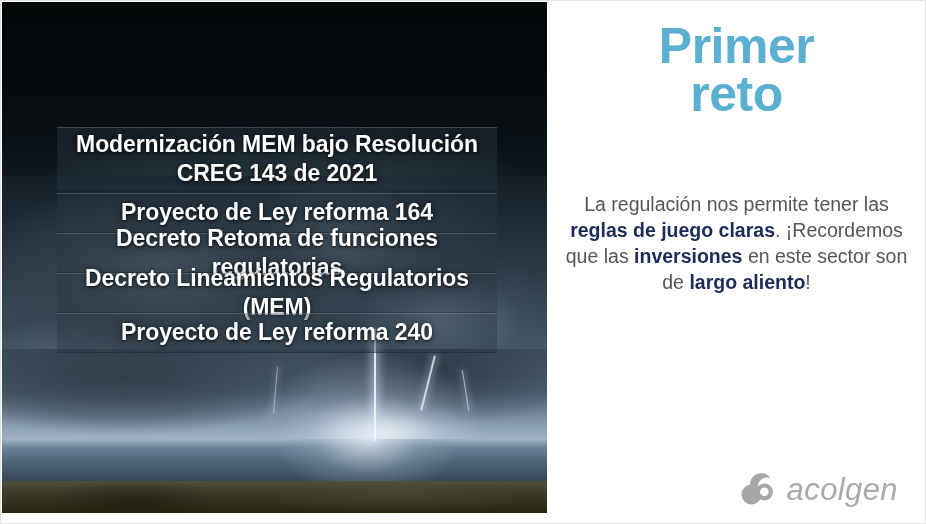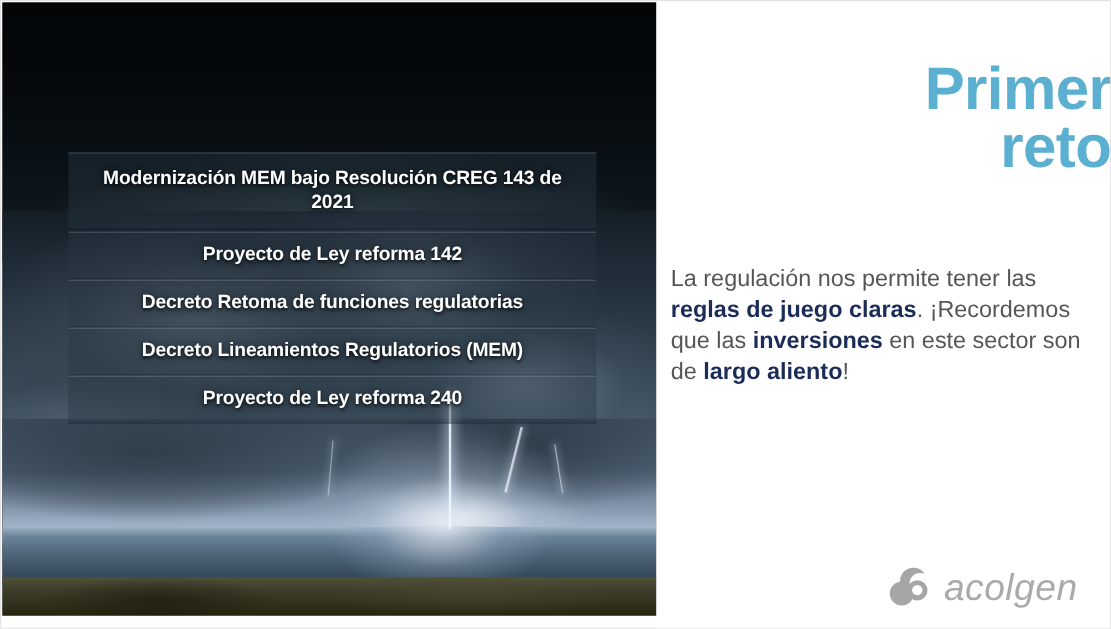--- a/index.html
+++ b/index.html
@@ -136,21 +136,21 @@
     top: 126px;
     width: 440px;
   }
   .band {
     position: relative;
     background: rgba(40,54,66,0.42);
     border-top: 1px solid rgba(200,214,228,0.22);
     border-bottom: 1px solid rgba(10,18,26,0.28);
     color: #ffffff;
     font-weight: bold;
-    font-size: 16px;
+    font-size: 23px;
     line-height: 1.28;
     text-align: center;
     display: flex;
     align-items: center;
     justify-content: center;
     box-sizing: border-box;
     padding: 4px 10px;
     text-shadow: 0 1px 3px rgba(0,0,0,0.75), 0 0 8px rgba(0,0,0,0.45);
     letter-spacing: -0.1px;
   }
@@ -163,33 +163,34 @@
     position: absolute;
     left: 546px;
     top: 1px;
     width: 379px;
     height: 522px;
     background: #ffffff;
   }
 
   .title {
     margin: 0;
-    padding-top: 48px;
-    text-align: right;
+    padding-top: 20px;
+    text-align: center;
     color: #5BAFD0;
     font-weight: bold;
     font-size: 50px;
     line-height: 0.96;
     letter-spacing: -0.5px;
   }
   .title .line2 { display: block; }
 
   .body-copy {
     margin: 0;
     padding: 73px 12px 0 12px;
+    text-align: center;
     color: #565656;
     font-size: 19.5px;
     line-height: 1.34;
   }
   .body-copy b {
     color: #1B2C58;
     font-weight: bold;
   }
 
   
@@ -224,21 +225,21 @@
     <div class="shore"></div>
     <div class="bolt bolt-main"></div>
     <div class="bolt bolt-b1"></div>
     <div class="bolt bolt-b2"></div>
     <div class="bolt bolt-b3"></div>
   </div>
 
   <div class="band-list">
     <div class="band band-tall">Modernización MEM bajo Resolución CREG 143 de 2021</div>
     <div class="band-gap"></div>
-    <div class="band band-std">Proyecto de Ley reforma 142</div>
+    <div class="band band-std">Proyecto de Ley reforma 164</div>
     <div class="band band-std">Decreto Retoma de funciones regulatorias</div>
     <div class="band band-std">Decreto Lineamientos Regulatorios (MEM)</div>
     <div class="band band-std">Proyecto de Ley reforma 240</div>
   </div>
 
   <div class="content-panel">
 
     <h1 class="title">
       <span>Primer</span>
       <span class="line2">reto</span>

